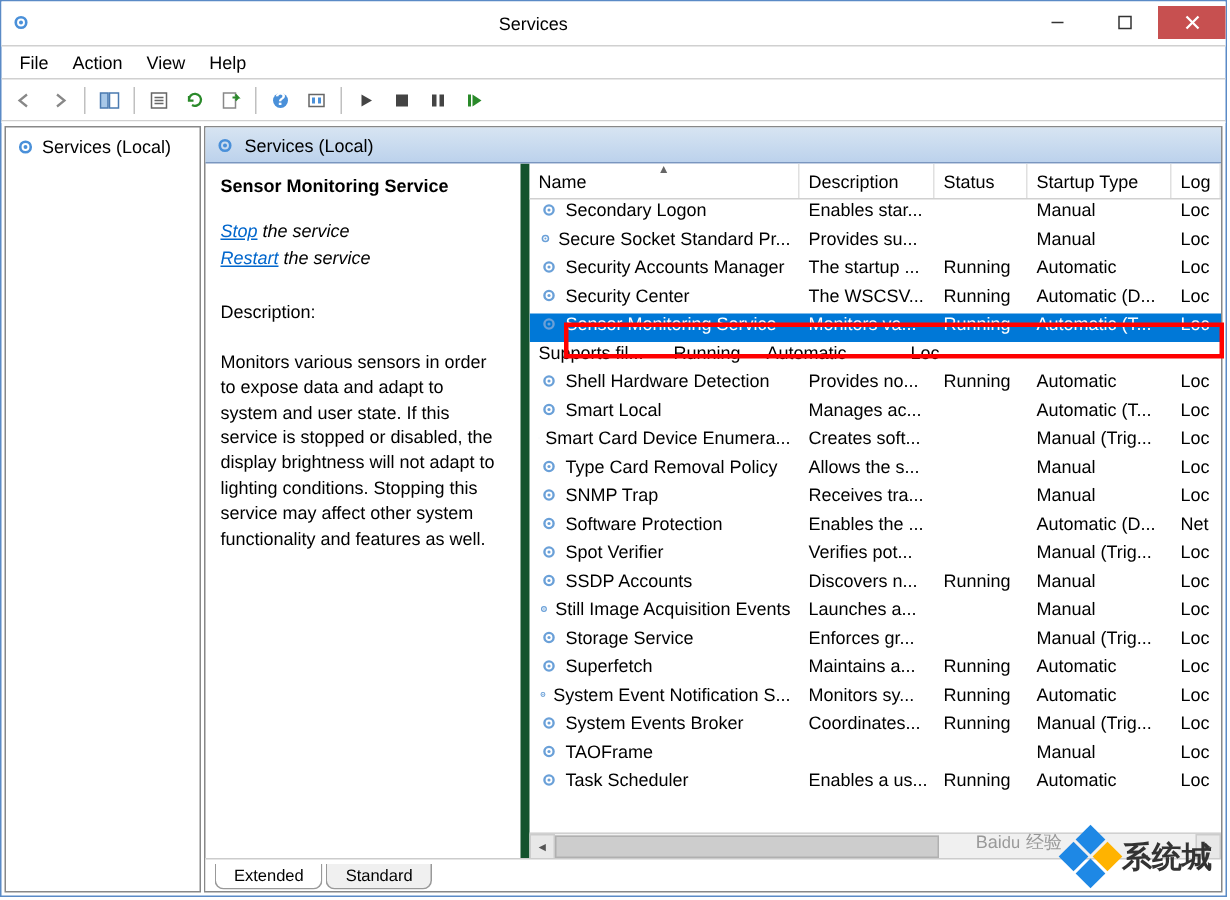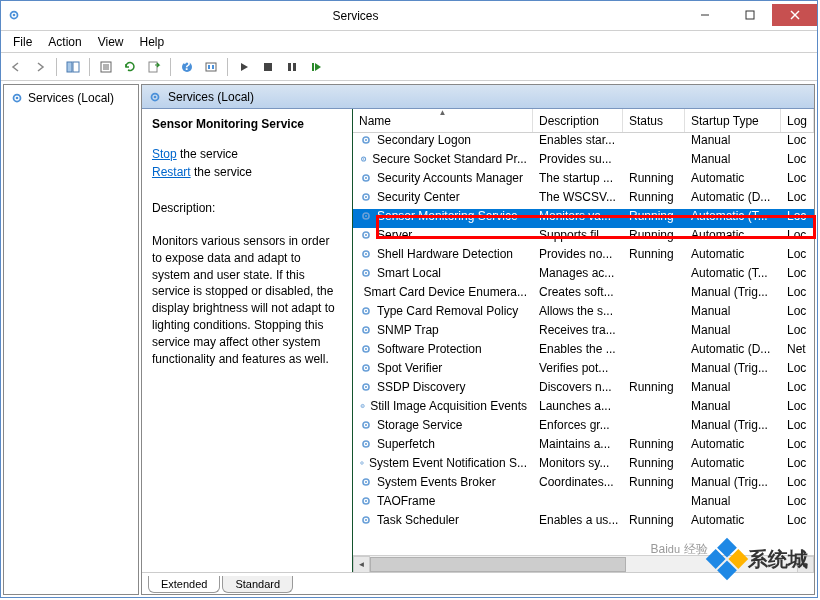--- a/index.html
+++ b/index.html
@@ -29,26 +29,26 @@
 .body { flex: 1; display: flex; border-top: 1px solid #fff; }
 .left-pane { width: 155px; border: 1px solid #888; margin: 2px; background: #fff; padding: 4px; }
 .tree-item { display: flex; align-items: center; gap: 4px; padding: 2px; }
 
 .right-pane { flex: 1; border: 1px solid #888; margin: 2px 2px 2px 0; display: flex; flex-direction: column; }
 .right-header { height: 24px; background: linear-gradient(#d7e4f2, #bcd2ec); border-bottom: 1px solid #7a96bf; display: flex; align-items: center; padding: 0 6px; gap: 6px; font-size: 13px; }
 
 .right-body { flex: 1; display: flex; overflow: hidden; }
 .detail-pane { width: 210px; padding: 8px 10px; }
 .detail-title { font-weight: bold; margin-bottom: 14px; }
-.detail-links { margin-bottom: 20px; line-height: 1.5; }
+.detail-links { margin-bottom: 20px; line-height: 1.5; font-style: italic; }
 .detail-links a { color: #0066cc; text-decoration: underline; cursor: pointer; }
 .detail-desc-label { margin-bottom: 18px; }
 .detail-desc { line-height: 1.4; }
 
-.list-pane { flex: 1; display: flex; flex-direction: column; border-left: 1px solid #14532d; overflow: hidden; position: relative; }
+.list-pane { flex: 1; display: flex; flex-direction: column; border-left: 6px solid #14532d; overflow: hidden; position: relative; }
 .list-header { display: flex; background: #fff; border-bottom: 1px solid #d0d0d0; height: 24px; }
 .list-header-cell { padding: 4px 6px; border-right: 1px solid #e0e0e0; display: flex; align-items: center; font-size: 12px; position: relative; }
 .sort-arrow { position: absolute; left: 50%; top: -1px; transform: translateX(-50%); font-size: 8px; color: #666; }
 
 .list-rows { flex: 1; overflow-y: scroll; overflow-x: hidden; }
 .list-row { display: flex; height: 19px; align-items: flex-start; }
 .list-row.selected { background: #0078d7; color: #fff; }
 .list-cell { padding: 0 6px; white-space: nowrap; overflow: hidden; text-overflow: ellipsis; display: flex; align-items: center; gap: 4px; }
 
 .hscroll { height: 17px; background: #f0f0f0; border-top: 1px solid #d0d0d0; display: flex; align-items: center; }
@@ -58,21 +58,21 @@
 
 .tabs-row { height: 22px; display: flex; align-items: flex-end; padding-left: 6px; border-top: 1px solid #ccc; background: #fff; }
 .tab { padding: 2px 12px; border: 1px solid #999; border-top: none; border-radius: 0 0 6px 6px; margin-right: 2px; font-size: 11px; cursor: default; position: relative; top: -1px; }
 .tab.active { background: #fff; border-bottom-color: #999; }
 .tab:not(.active) { background: #f0f0f0; }
 
 
 .highlight-box { position: absolute; border: 3px solid #ff0000; pointer-events: none; z-index: 100; }
 
 
-.watermark { position: absolute; right: 12px; bottom: 26px; z-index: 200; pointer-events: none; display: flex; align-items: center; gap: 6px; }
+.watermark { position: absolute; right: 12px; bottom: 14px; z-index: 200; pointer-events: none; display: flex; align-items: center; gap: 6px; }
 .wm-logo { width: 30px; height: 30px; transform: rotate(45deg); display: grid; grid-template: 1fr 1fr / 1fr 1fr; gap: 2px; }
 .wm-logo div { background: #1e88e5; }
 .wm-logo div:nth-child(2) { background: #ffb300; }
 .wm-text { font-size: 20px; font-weight: bold; color: #333; }
 
 
 .gear { width: 14px; height: 14px; display: inline-block; }
 
 
 .list-rows::-webkit-scrollbar { width: 17px; }
@@ -300,27 +300,20 @@
                     <circle cx="8" cy="8" r="1.2" fill="#6aa0d8"></circle>
                   </svg>
                   <span>Sensor Monitoring Service</span>
                 </div>
                 <div class="list-cell" style="width:90px">Monitors va...</div>
                 <div class="list-cell" style="width:62px">Running</div>
                 <div class="list-cell" style="width:96px">Automatic (T...</div>
                 <div class="list-cell" style="width:30px">Loc</div>
               </div>
               <div class="list-row">
-                <div class="list-cell" style="width:180px">
-                  <svg class="gear" viewBox="0 0 16 16">
-                    <circle cx="8" cy="8" r="3.5" fill="none" stroke="#6aa0d8" stroke-width="1.8"></circle>
-                    <circle cx="8" cy="8" r="1.2" fill="#6aa0d8"></circle>
-                  </svg>
-                  <span>Server</span>
-                </div>
                 <div class="list-cell" style="width:90px">Supports fil...</div>
                 <div class="list-cell" style="width:62px">Running</div>
                 <div class="list-cell" style="width:96px">Automatic</div>
                 <div class="list-cell" style="width:30px">Loc</div>
               </div>
               <div class="list-row">
                 <div class="list-cell" style="width:180px">
                   <svg class="gear" viewBox="0 0 16 16">
                     <circle cx="8" cy="8" r="3.5" fill="none" stroke="#6aa0d8" stroke-width="1.8"></circle>
                     <circle cx="8" cy="8" r="1.2" fill="#6aa0d8"></circle>
@@ -409,21 +402,21 @@
                 <div class="list-cell" style="width:62px"></div>
                 <div class="list-cell" style="width:96px">Manual (Trig...</div>
                 <div class="list-cell" style="width:30px">Loc</div>
               </div>
               <div class="list-row">
                 <div class="list-cell" style="width:180px">
                   <svg class="gear" viewBox="0 0 16 16">
                     <circle cx="8" cy="8" r="3.5" fill="none" stroke="#6aa0d8" stroke-width="1.8"></circle>
                     <circle cx="8" cy="8" r="1.2" fill="#6aa0d8"></circle>
                   </svg>
-                  <span>SSDP Discovery</span>
+                  <span>SSDP Accounts</span>
                 </div>
                 <div class="list-cell" style="width:90px">Discovers n...</div>
                 <div class="list-cell" style="width:62px">Running</div>
                 <div class="list-cell" style="width:96px">Manual</div>
                 <div class="list-cell" style="width:30px">Loc</div>
               </div>
               <div class="list-row">
                 <div class="list-cell" style="width:180px">
                   <svg class="gear" viewBox="0 0 16 16">
                     <circle cx="8" cy="8" r="3.5" fill="none" stroke="#6aa0d8" stroke-width="1.8"></circle>

